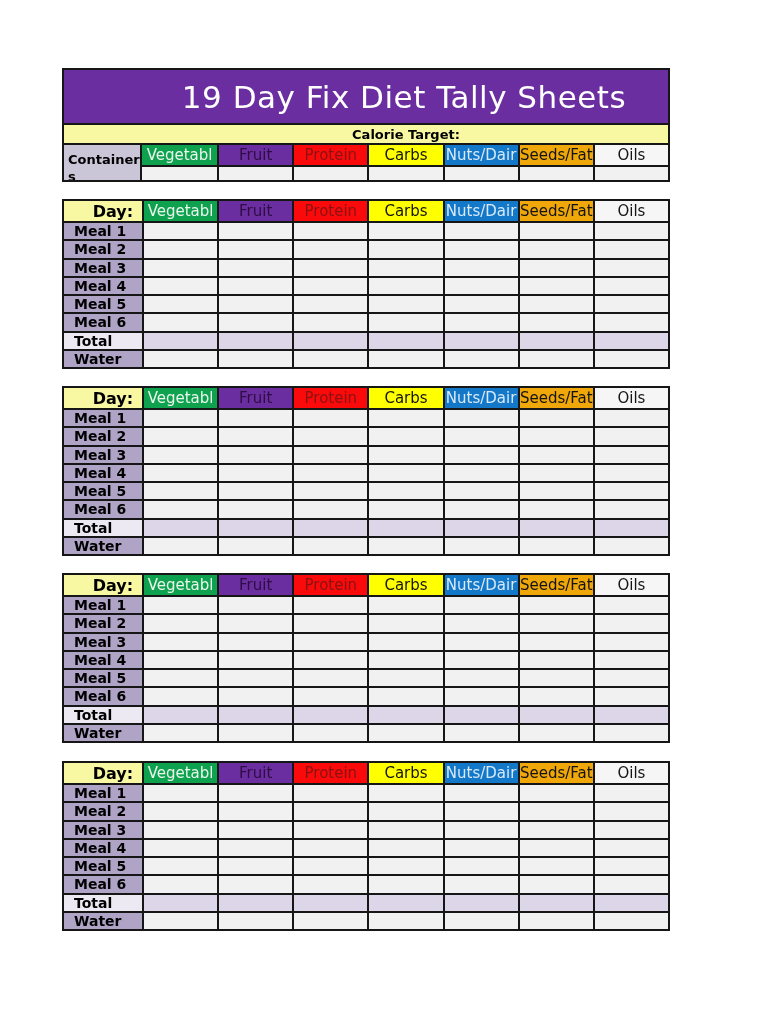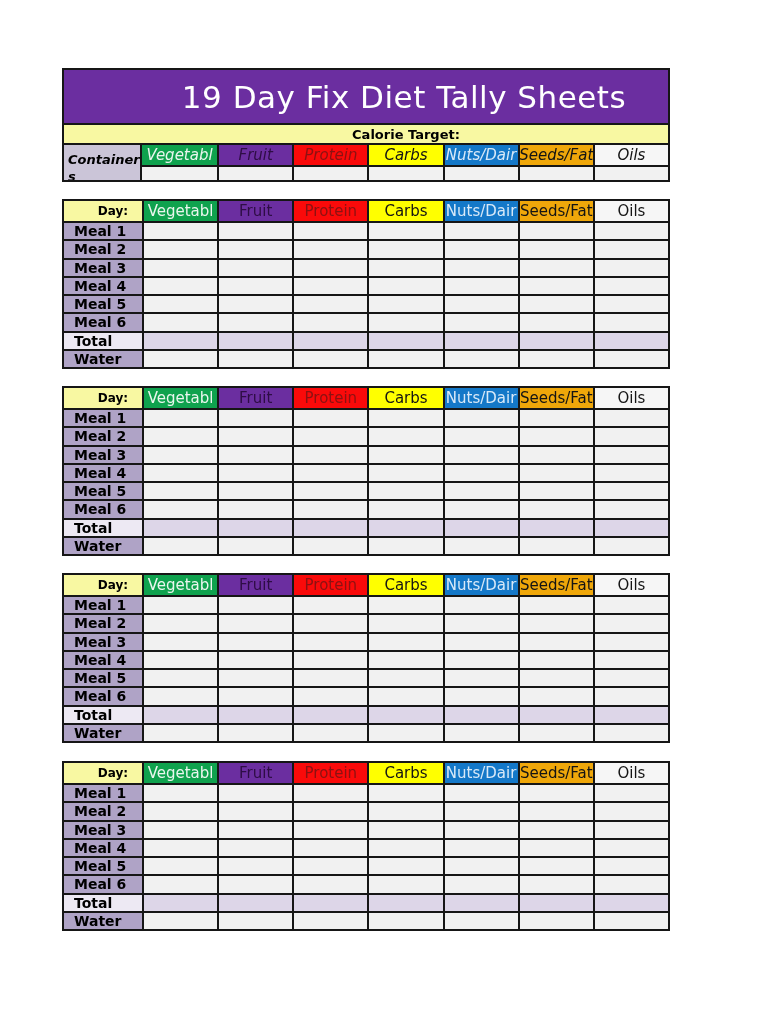--- a/index.html
+++ b/index.html
@@ -16,38 +16,38 @@
   }
   .calorie{
     top:125px;height:18px;background:var(--pale-yellow);
     border-left:2px solid var(--grid-border);border-right:2px solid var(--grid-border);
     color:#000;font-weight:bold;font-size:13px;
     display:flex;align-items:center;justify-content:center;padding-left:80px;
   }
   .containers{
     top:143px;height:39px;border:2px solid var(--grid-border);
     display:grid;grid-template-columns:78px repeat(7,1fr);grid-template-rows:20px 1fr;
-    overflow:hidden;background:#fff;font-style:italic;
+    overflow:hidden;background:#fff;
   }
   .cont-label{
     grid-row:1/3;grid-column:1;background:var(--containers-label-bg);
     border-right:2px solid var(--grid-border);
     color:#000;font-weight:bold;font-size:13px;line-height:17px;
     padding:6px 0 0 4px;word-break:break-all;overflow:hidden;
   }
   .daytable{
     height:170px;border:2px solid var(--grid-border);background:#fff;
     display:grid;grid-template-rows:20px repeat(8,1fr);
   }
   .row{display:grid;grid-template-columns:78px repeat(7,1fr);min-height:0;}
   .cell{min-width:0;min-height:0;overflow:hidden;display:flex;align-items:center;box-sizing:border-box;}
   .bl{border-left:2px solid var(--grid-border);}
   .bt{border-top:2px solid var(--grid-border);}
   .hdr-cell{justify-content:center;font-size:15px;white-space:nowrap;}
-  .day-cell{background:var(--pale-yellow);color:#000;font-weight:bold;font-size:12px;padding-left:20px;white-space:nowrap;}
+  .day-cell{background:var(--pale-yellow);color:#000;font-weight:bold;font-size:16px;padding-left:20px;white-space:nowrap;}
   .label-cell{color:#000;font-weight:bold;font-size:14px;padding-left:10px;white-space:nowrap;}
   .lav{background:var(--label-lavender);}
   .total-label{background:var(--total-label-bg);}
   .data-cell{background:var(--data-cell-bg);}
   .total-cell{background:var(--total-cell-bg);}
 </style>
 </head>
 <body>
 
 <div>

